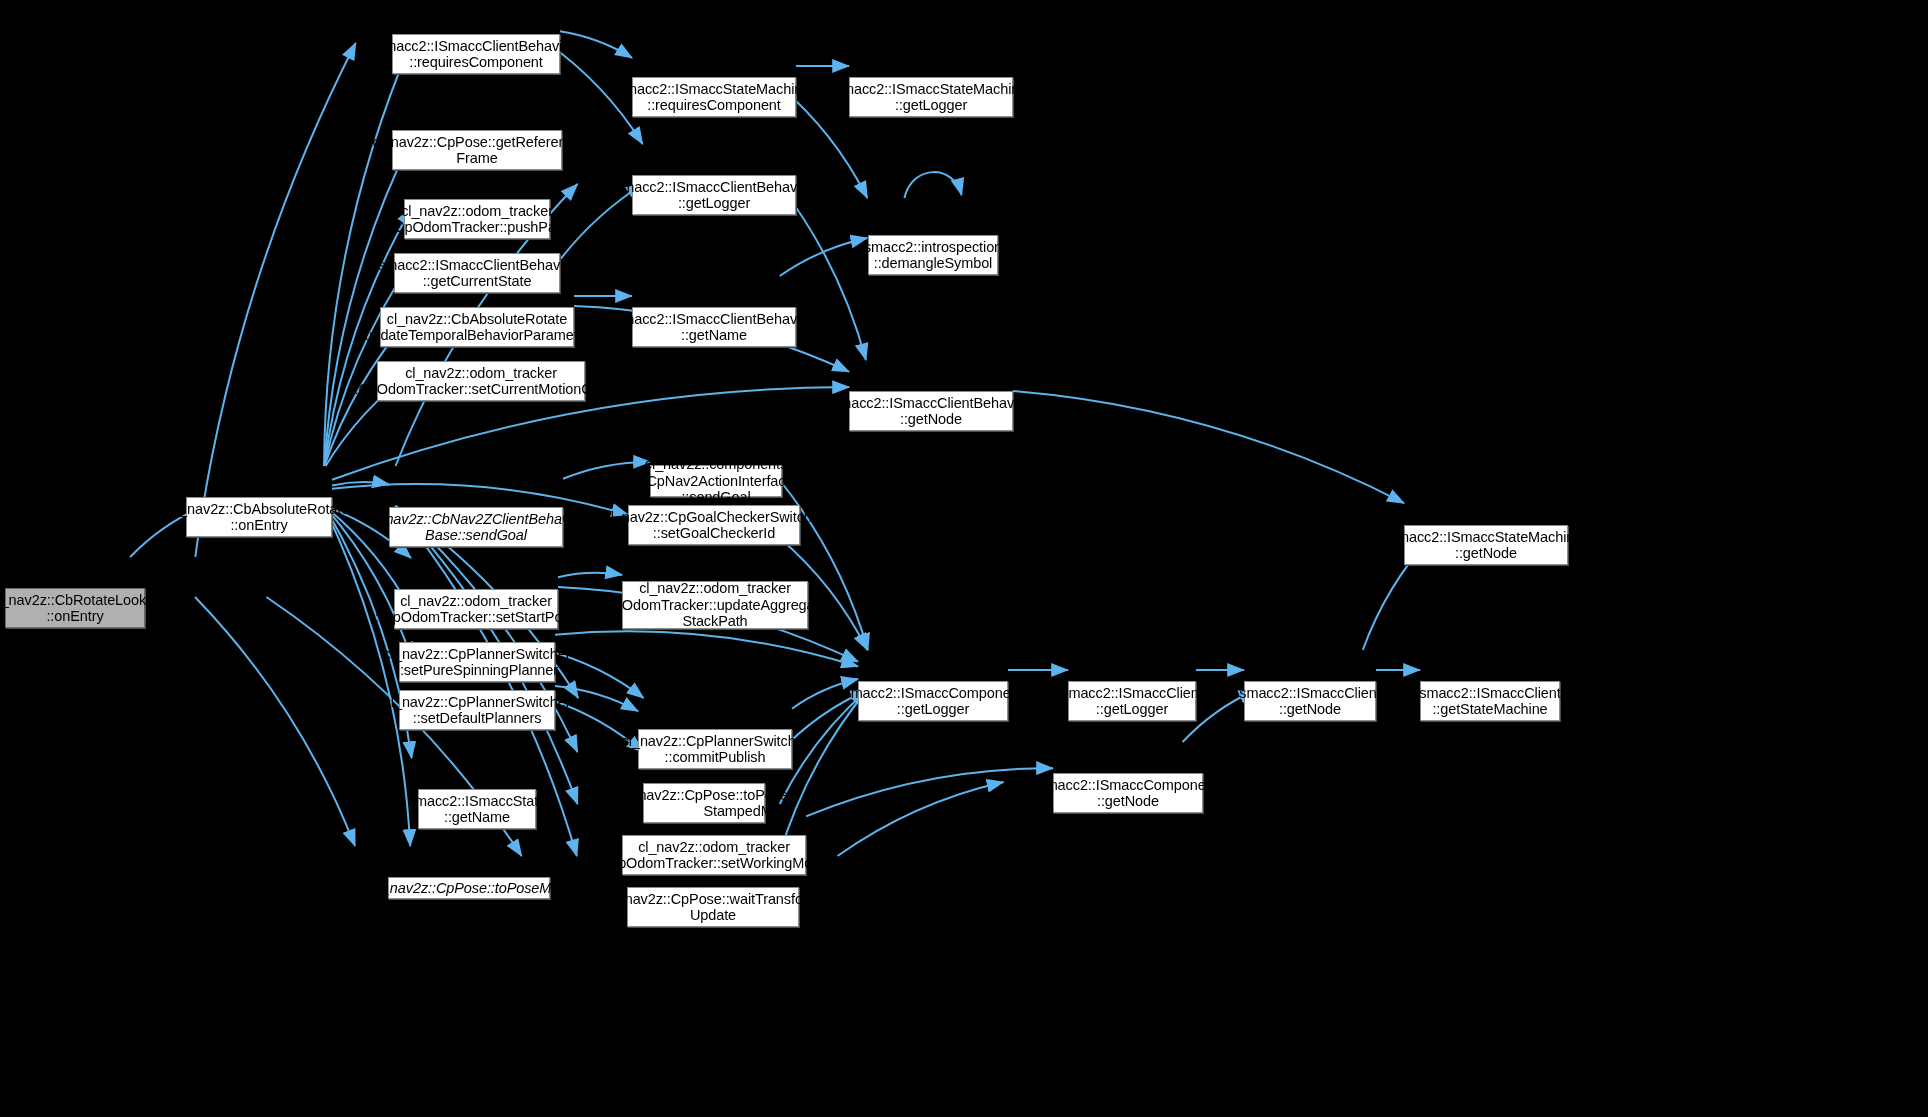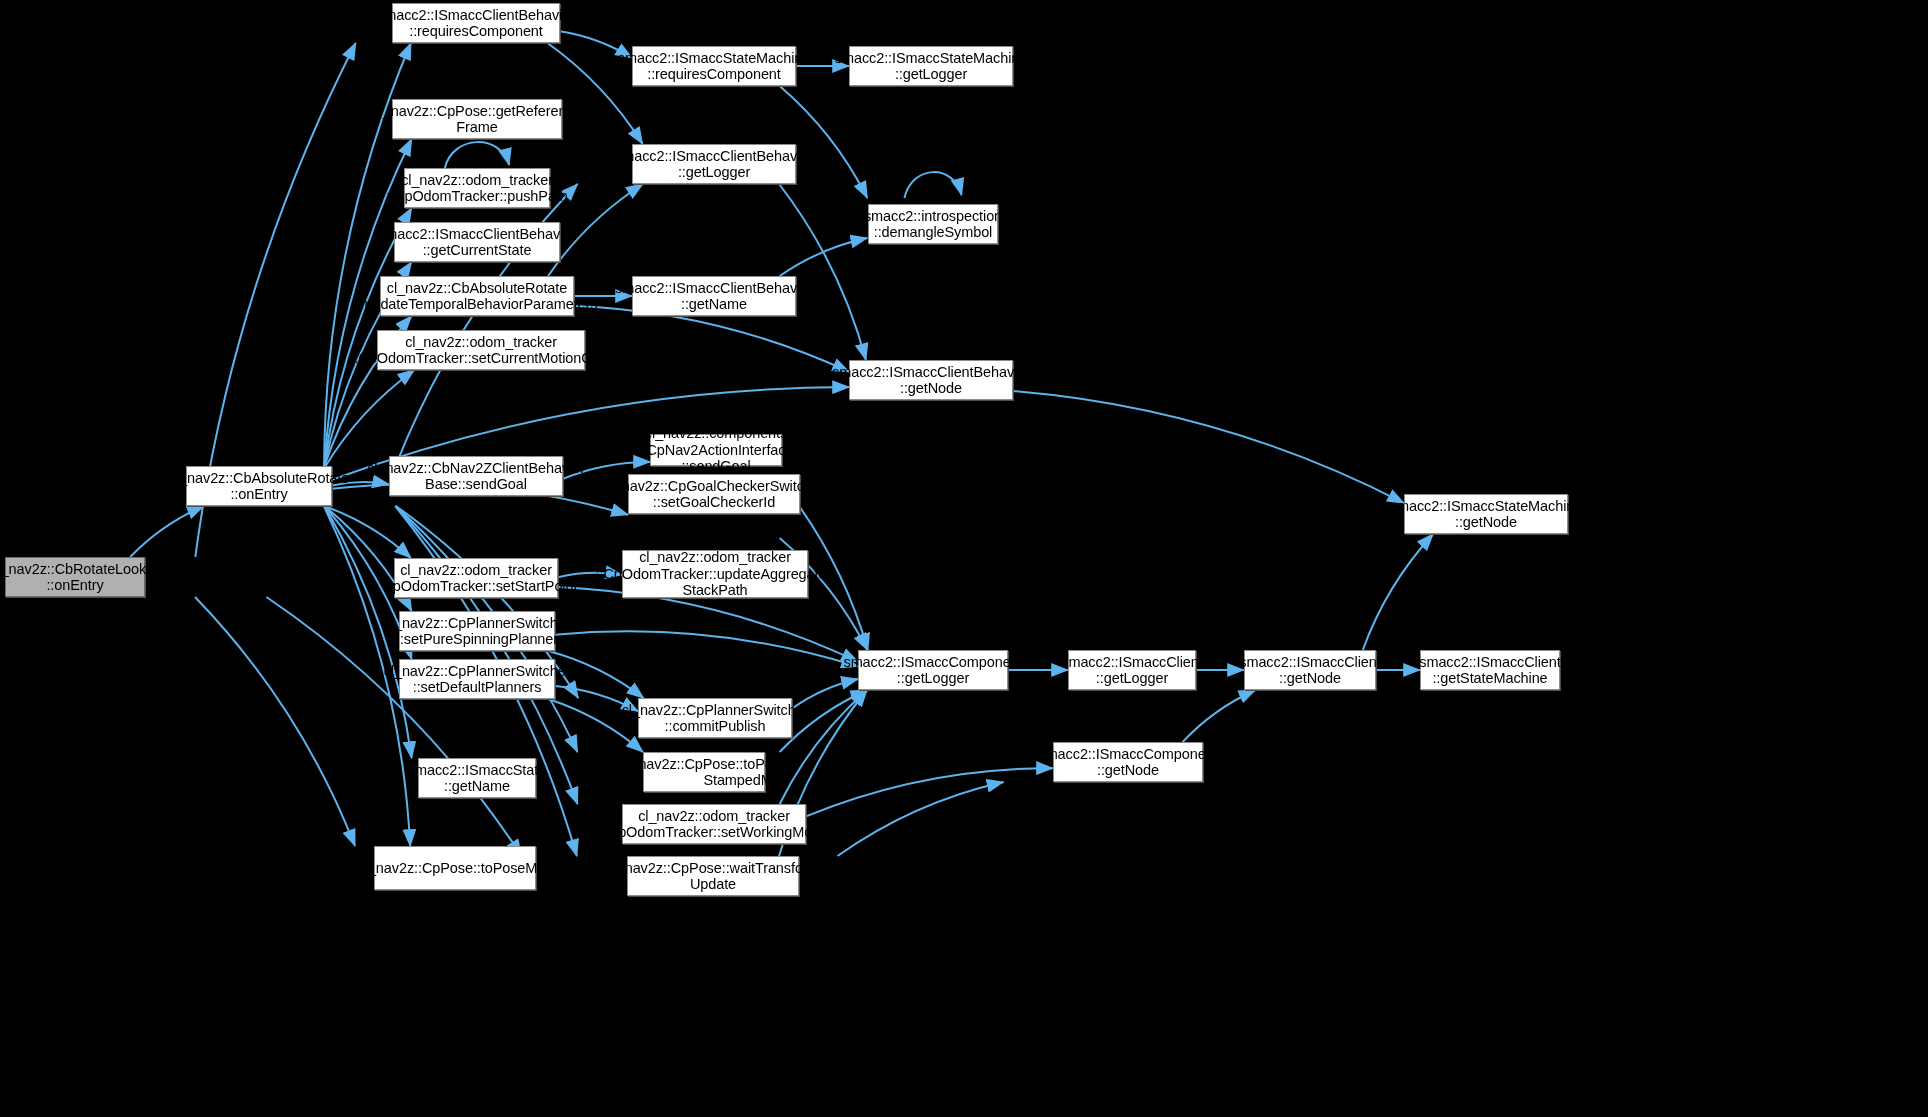--- a/index.html
+++ b/index.html
@@ -32,20 +32,21 @@
     align-items: center;
     justify-content: center;
     text-align: center;
     color: #000000;
     font-size: 14.5px;
     line-height: 16.5px;
     letter-spacing: -0.1px;
     padding: 1px 3px;
     white-space: pre-line;
     cursor: default;
+    margin-top: 31px;
   }
   .node.root {
     background: #b0b0b0;
     border: 1px solid #6b6b6b;
   }
 </style>
 </head>
 <body>
 
 <div id="graph-root">
@@ -136,21 +137,21 @@
 ::getName</div>
       <div class="node" style="left: 377px; top: 330px; width: 208px; height: 40px;">cl_nav2z::odom_tracker
 ::CpOdomTracker::setCurrentMotionGoal</div>
       <div class="node" style="left: 849px; top: 360px; width: 164px; height: 40px;">smacc2::ISmaccClientBehavior
 ::getNode</div>
       <div class="node" style="left: 650px; top: 434px; width: 132px; height: 32px;">cl_nav2z::components
 ::CpNav2ActionInterface
 ::sendGoal</div>
       <div class="node" style="left: 186px; top: 466px; width: 146px; height: 40px;">cl_nav2z::CbAbsoluteRotate
 ::onEntry</div>
-      <div class="node" style="left: 389px; top: 456px; width: 174px; height: 40px;">cl_nav2z::CbNav2ZClientBehavior
+      <div class="node" style="left: 389px; top: 476px; width: 174px; height: 40px; font-style: italic;">cl_nav2z::CbNav2ZClientBehavior
 Base::sendGoal</div>
       <div class="node" style="left: 1404px; top: 494px; width: 164px; height: 40px;">smacc2::ISmaccStateMachine
 ::getNode</div>
       <div class="node" style="left: 628px; top: 474px; width: 172px; height: 40px;">cl_nav2z::CpGoalCheckerSwitcher
 ::setGoalCheckerId</div>
       <div class="node" style="left: 622px; top: 550px; width: 186px; height: 48px;">cl_nav2z::odom_tracker
 ::CpOdomTracker::updateAggregated
 StackPath</div>
       <div class="node root" style="left: 5px; top: 557px; width: 140px; height: 40px;">cl_nav2z::CbRotateLookAt
 ::onEntry</div>
@@ -171,17 +172,17 @@
       <div class="node" style="left: 638px; top: 698px; width: 154px; height: 40px;">cl_nav2z::CpPlannerSwitcher
 ::commitPublish</div>
       <div class="node" style="left: 1053px; top: 742px; width: 150px; height: 40px;">smacc2::ISmaccComponent
 ::getNode</div>
       <div class="node" style="left: 418px; top: 758px; width: 118px; height: 40px;">smacc2::ISmaccState
 ::getName</div>
       <div class="node" style="left: 643px; top: 752px; width: 122px; height: 40px; text-align: right;">cl_nav2z::CpPose::toPose
 StampedMsg</div>
       <div class="node" style="left: 622px; top: 804px; width: 184px; height: 40px;">cl_nav2z::odom_tracker
 ::CpOdomTracker::setWorkingMode</div>
-      <div class="node" style="left: 374px; top: 846px; width: 162px; height: 44px;">cl_nav2z::CpPose::toPoseMsg</div>
+      <div class="node" style="left: 388px; top: 846px; width: 162px; height: 22px; font-style: italic;">cl_nav2z::CpPose::toPoseMsg</div>
       <div class="node" style="left: 627px; top: 856px; width: 172px; height: 40px;">cl_nav2z::CpPose::waitTransform
 Update</div>
     </div>
 </div>
 
 </body></html>

